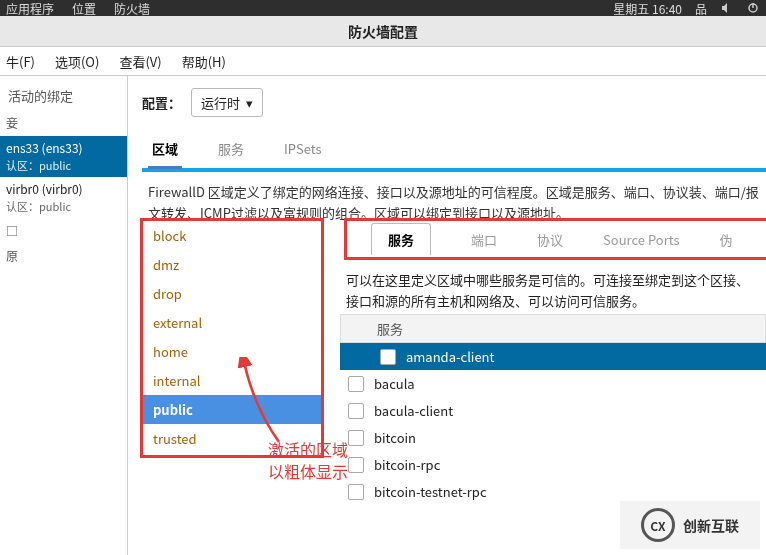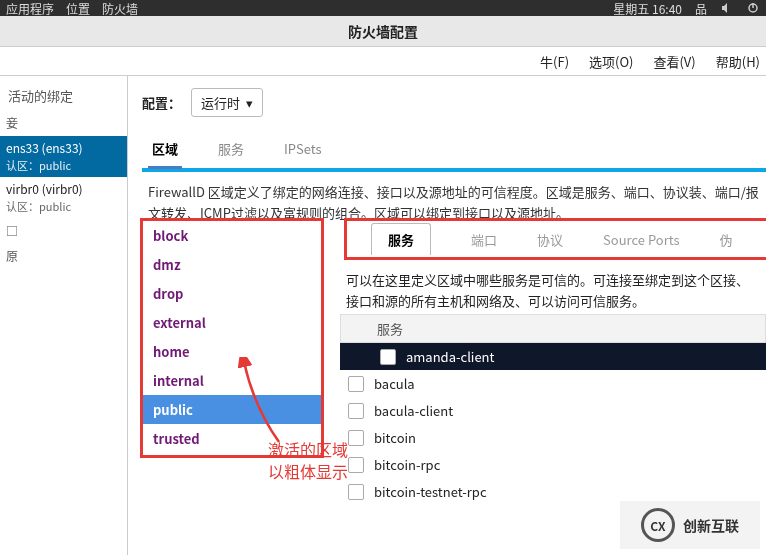--- a/index.html
+++ b/index.html
@@ -15,42 +15,41 @@
 }
 .topbar {
   height: 16px;
   background: #2e2e2e;
   color: #ddd;
   display: flex;
   align-items: center;
   padding: 0 6px;
   font-size: 12px;
 }
-.topbar .left { display: flex; gap: 12px; }
+.topbar .left { display: flex; gap: 18px; }
 .topbar .right { margin-left: auto; display: flex; gap: 12px; align-items: center; }
 .topbar .icon { width: 14px; height: 14px; display: inline-flex; align-items: center; justify-content: center; }
 .titlebar {
   height: 30px;
   background: #e8e8e8;
   border-bottom: 1px solid #ccc;
   display: flex;
   align-items: center;
   justify-content: center;
   font-weight: bold;
   font-size: 14px;
 }
 .menubar {
   height: 28px;
   background: #fff;
   border-bottom: 1px solid #ccc;
   display: flex;
   align-items: center;
   padding: 0 6px;
   gap: 20px;
-  justify-content: flex-end;
 }
 .body {
   display: flex;
   height: calc(555px - 16px - 30px - 28px);
 }
 .sidebar {
   width: 128px;
   border-right: 1px solid #ccc;
   box-sizing: border-box;
 }
@@ -116,22 +115,21 @@
   top: 218px;
   width: 184px;
   height: 240px;
   border: 3px solid #e53935;
   box-sizing: border-box;
   overflow: hidden;
 }
 .zone-item {
   padding: 5px 10px;
   font-size: 13px;
-  color: #701a75;
-  font-weight: bold;
+  color: #a16207;
 }
 .zone-item.selected {
   background: #4a90e2;
   color: #fff;
   font-weight: bold;
 }
 
 .inner-box {
   position: absolute;
   left: 344px;
@@ -179,21 +177,21 @@
   border: 1px solid #ddd;
   padding: 4px 8px 4px 36px;
   color: #555;
 }
 .service-row {
   display: flex;
   align-items: center;
   padding: 4px 8px;
   gap: 10px;
 }
-.service-row.sel { background: #0f172a; color: #fff; padding-left: 40px; }
+.service-row.sel { background: #0369a1; color: #fff; padding-left: 40px; }
 .chk {
   width: 14px; height: 14px;
   border: 1px solid #aaa;
   border-radius: 2px;
   background: #fff;
 }
 
 .annot {
   position: absolute;
   left: 268px;

